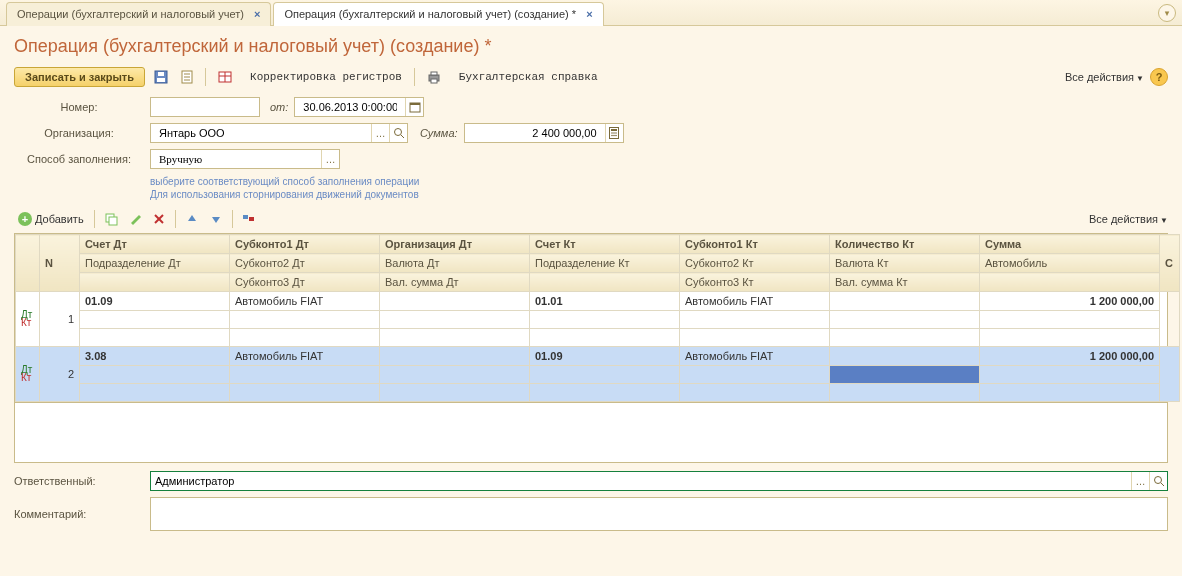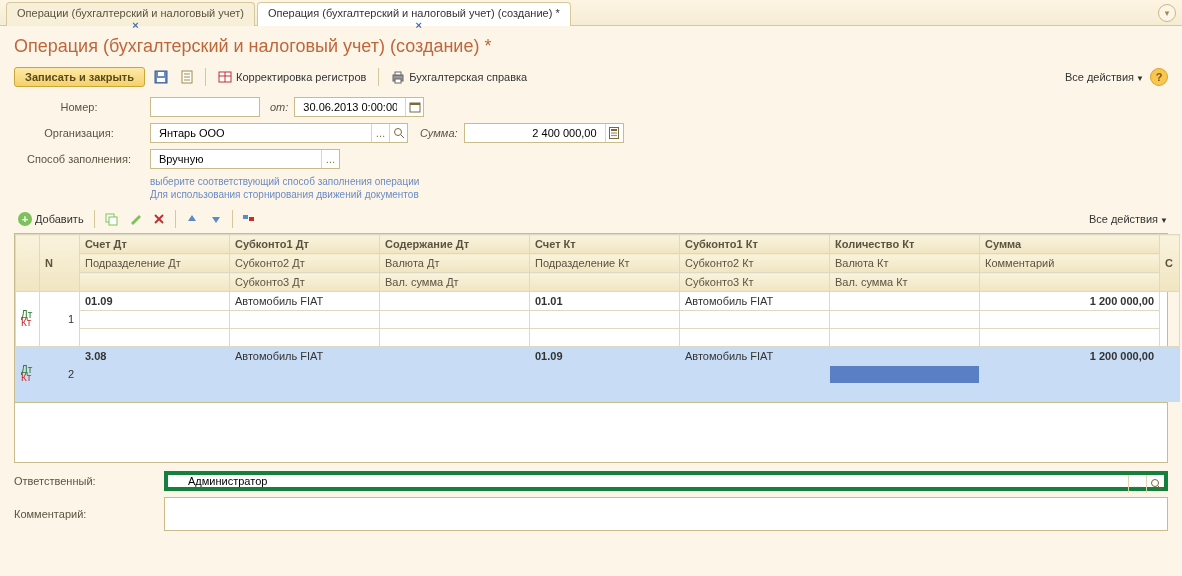--- a/index.html
+++ b/index.html
@@ -1,32 +1,32 @@
 <!DOCTYPE html>
 <html><head>
 <meta charset="utf-8">
 <style>
 * { box-sizing: border-box; margin: 0; padding: 0; }
 body { font-family: Arial, sans-serif; font-size: 11px; background: #fdf6e8; color: #333; width: 1182px; height: 576px; overflow: hidden; }
 
 .tabs-bar { display: flex; align-items: center; background: linear-gradient(#fdf5e3, #f5ecd4); border-bottom: 1px solid #d6c89a; padding: 0 6px; height: 26px; position: relative; }
-.tab { display: inline-flex; align-items: center; padding: 4px 10px; border: 1px solid #d6c89a; border-bottom: none; border-radius: 4px 4px 0 0; background: #f7efd8; margin-right: 2px; color: #5a5340; cursor: pointer; position: relative; top: 1px; height: 24px; flex-direction: column; }
+.tab { display: inline-flex; align-items: center; padding: 4px 10px; border: 1px solid #d6c89a; border-bottom: none; border-radius: 4px 4px 0 0; background: #f7efd8; margin-right: 2px; color: #5a5340; cursor: pointer; position: relative; top: 1px; height: 24px; }
 .tab.active { background: #fff; color: #333; }
 .tab .close-x { margin-left: 10px; color: #4a6ea8; font-weight: bold; cursor: pointer; }
 .tabs-right { margin-left: auto; }
 .circle-btn { width: 18px; height: 18px; border: 1px solid #c9b97f; border-radius: 50%; display: inline-flex; align-items: center; justify-content: center; background: #fdf6e8; cursor: pointer; color: #a08b4a; font-size: 9px; }
 
 .content { padding: 10px 14px; }
 .page-title { color: #c0663a; font-size: 18px; font-weight: normal; margin-bottom: 10px; }
 
 .toolbar { display: flex; align-items: center; gap: 6px; margin-bottom: 10px; }
 .btn-primary { background: linear-gradient(#fde9a8, #f5d16a); border: 1px solid #c9a637; border-radius: 3px; padding: 3px 10px; font-size: 11px; font-weight: bold; color: #5a4a1a; cursor: pointer; }
 .icon-btn { width: 20px; height: 20px; border: 1px solid transparent; border-radius: 2px; display: inline-flex; align-items: center; justify-content: center; cursor: pointer; }
 .tb-sep { width: 1px; height: 18px; background: #d6c89a; margin: 0 2px; }
-.tb-link { display: inline-flex; align-items: center; gap: 4px; color: #333; cursor: pointer; padding: 2px 4px; }
+.tb-link { display: inline-flex; align-items: center; gap: 18px; color: #333; cursor: pointer; padding: 2px 4px; font-family: Liberation Mono, monospace; }
 .tb-right { margin-left: auto; display: flex; align-items: center; gap: 6px; }
 .link-text { color: #333; cursor: pointer; }
 .help-icon { width: 18px; height: 18px; border-radius: 50%; background: #f9c74f; border: 1px solid #d9a32f; color: #7a5a10; display: inline-flex; align-items: center; justify-content: center; font-weight: bold; cursor: pointer; }
 
 .form-row { display: flex; align-items: center; margin-bottom: 6px; gap: 6px; }
 .form-label { width: 130px; color: #5a5340; text-align: center; }
 .form-label-narrow { color: #5a5340; font-style: italic; }
 .inp { border: 1px solid #c9bb8a; background: #fff; height: 20px; padding: 0 4px; font-size: 11px; }
 .inp-wrap { display: inline-flex; align-items: center; border: 1px solid #c9bb8a; background: #fff; height: 20px; }
 .inp-wrap input { border: none; outline: none; height: 20px; padding: 0 8px; font-size: 11px; background: transparent; }
@@ -45,23 +45,23 @@
 .grid th.header-top { font-weight: bold; }
 .grid .row-sel td { background: #c8dcf5; }
 .grid .row-sel td.cell-focus { background: #5a7fc4; }
 .grid .dtkt-col { width: 24px; }
 .grid .right { text-align: right; }
 .dtkt-icon { display: inline-block; font-size: 10px; line-height: 8px; }
 .dtkt-icon .dt { color: #2a7a2a; display: block; }
 .dtkt-icon .kt { color: #c03030; display: block; }
 .grid-blank { height: 60px; background: #fff; border: 1px solid #c9bb8a; border-top: none; margin-bottom: 8px; }
 
-.footer-row { display: flex; align-items: center; margin-top: 6px; gap: 20px; }
+.footer-row { display: flex; align-items: center; margin-top: 6px; gap: 6px; }
 .footer-label { width: 130px; color: #5a5340; }
-.footer-inp-wrap { flex: 1; display: flex; border: 4px solid #15803d; background: #fff; height: 20px; padding-left: 16px; }
+.footer-inp-wrap { flex: 1; display: flex; border: 1px solid #15803d; background: #fff; height: 20px; }
 .footer-inp-wrap input { flex: 1; border: none; outline: none; padding: 0 4px; font-size: 11px; }
 .textarea-wrap { flex: 1; border: 1px solid #c9bb8a; background: #fff; height: 34px; }
 .textarea-wrap textarea { width: 100%; height: 100%; border: none; outline: none; padding: 2px 4px; font-size: 11px; resize: none; font-family: inherit; }
 
 svg { display: block; }
 .chev-down { font-size: 8px; margin-left: 2px; }
 </style>
 </head>
 <body>
 
@@ -165,21 +165,21 @@
             <circle cx="7" cy="8.5" r="0.8" fill="#7a6a3a"></circle>
           </svg>
         </span>
     </span>
   </div>
 
 
   <div class="form-row">
     <span class="form-label">Способ заполнения:</span>
     <span class="inp-wrap">
-      <input style="width: 170px;" value="Вручную">
+      <input style="width: 170px; font-family: Liberation Serif, serif;" value="Вручную">
       <span class="inp-btn">…</span>
     </span>
   </div>
 
   <div class="hint-text">
     <div>выберите соответствующий способ заполнения операции</div>
     <div>Для использования сторнирования движений документов</div>
   </div>
 
   <div class="grid-toolbar">
@@ -241,35 +241,35 @@
           <col style="width:150px">
           <col style="width:180px">
           <col style="width:20px">
       </colgroup>
       <thead>
         <tr>
           <th rowspan="3"></th>
           <th class="header-top" rowspan="3">N</th>
           <th class="header-top">Счет Дт</th>
           <th class="header-top">Субконто1 Дт</th>
-          <th class="header-top">Содержание Дт</th>
+          <th class="header-top">Организация Дт</th>
           <th class="header-top">Счет Кт</th>
           <th class="header-top">Субконто1 Кт</th>
           <th class="header-top">Количество Кт</th>
           <th class="header-top">Сумма</th>
           <th class="header-top" rowspan="3">С</th>
         </tr>
         <tr>
           <th>Подразделение Дт</th>
           <th>Субконто2 Дт</th>
           <th>Валюта Дт</th>
           <th>Подразделение Кт</th>
           <th>Субконто2 Кт</th>
           <th>Валюта Кт</th>
-          <th>Комментарий</th>
+          <th>Автомобиль</th>
         </tr>
         <tr>
           <th></th>
           <th>Субконто3 Дт</th>
           <th>Вал. сумма Дт</th>
           <th></th>
           <th>Субконто3 Кт</th>
           <th>Вал. сумма Кт</th>
           <th></th>
         </tr>

